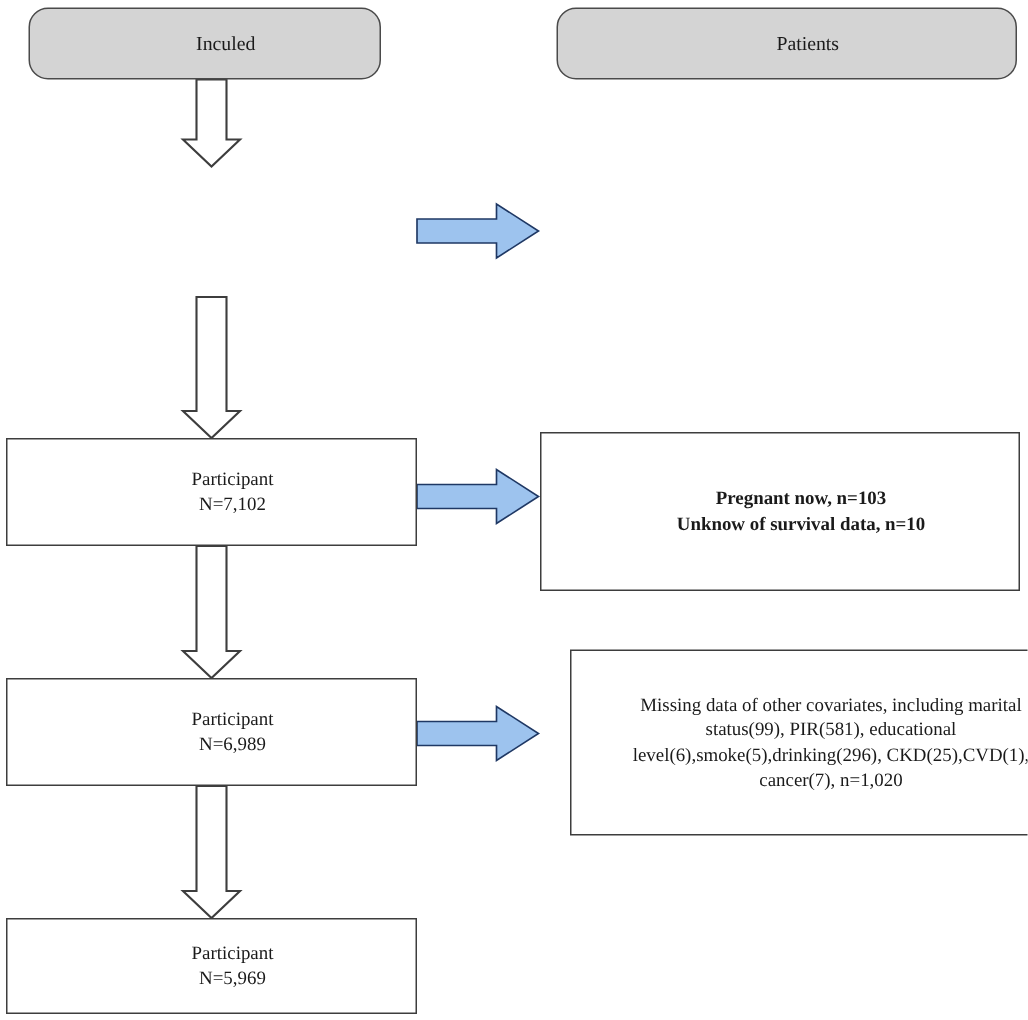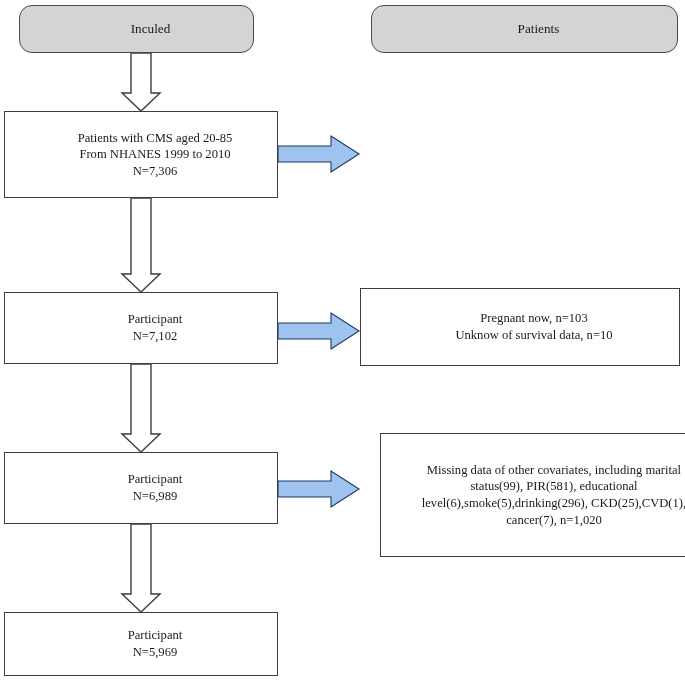--- a/index.html
+++ b/index.html
@@ -51,21 +51,21 @@
   
   #node-included        { left: 19px;  top: 5px;   width: 235px; height: 48px; }
   #node-baseline        { left: 4px;   top: 111px; width: 274px; height: 87px; }
   #node-participant-1   { left: 4px;   top: 292px; width: 274px; height: 72px; }
   #node-participant-2   { left: 4px;   top: 452px; width: 274px; height: 72px; }
   #node-participant-3   { left: 4px;   top: 612px; width: 274px; height: 64px; }
 
   
   #node-exclude         { left: 371px; top: 5px;   width: 307px; height: 48px; }
   #node-exclusion-1     { left: 360px; top: 101px; width: 320px; height: 105px; }
-  #node-exclusion-2     { left: 360px; top: 288px; width: 320px; height: 78px; }
+  #node-exclusion-2     { left: 360px; top: 288px; width: 320px; height: 106px; font-weight: bold; }
   #node-exclusion-3     { left: 360px; top: 433px; width: 320px; height: 124px; margin-left: 20px; }
 
   
   #connectors {
     position: absolute;
     left: 0;
     top: 0;
     width: 685px;
     height: 680px;
     pointer-events: none;
@@ -101,25 +101,20 @@
   </svg>
 
   <div class="node header-node" id="node-included">
     <span class="txt">Inculed</span>
   </div>
 
   <div class="node header-node" id="node-exclude">
     <span class="txt">Patients</span>
   </div>
 
-  <div class="node" id="node-baseline">
-    <span class="txt">Patients with CMS aged 20-85
-From NHANES 1999 to 2010
-N=7,306</span>
-  </div>
 
   <div class="node" id="node-participant-1">
     <span class="txt">Participant
 N=7,102</span>
   </div>
 
   <div class="node" id="node-participant-2">
     <span class="txt">Participant
 N=6,989</span>
   </div>

